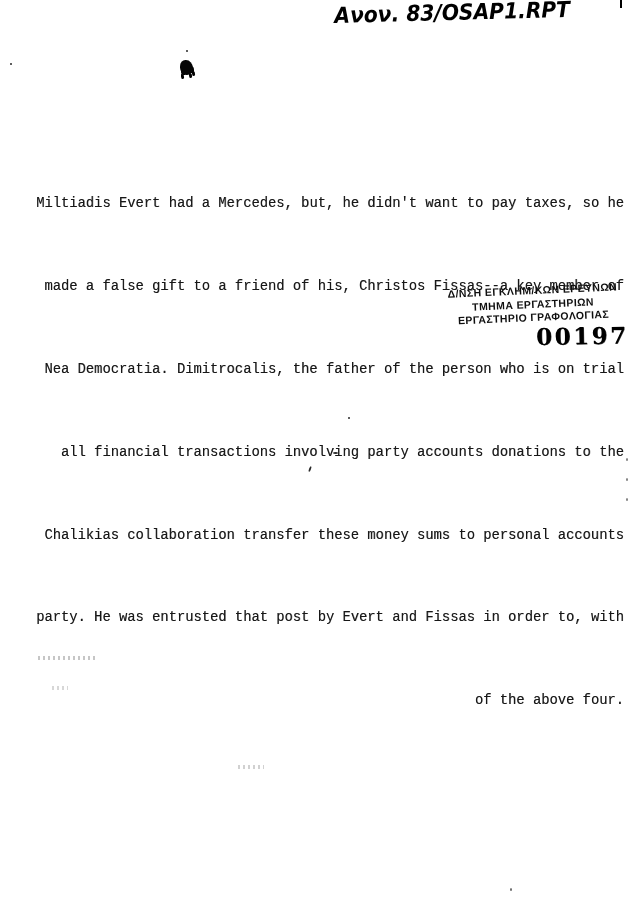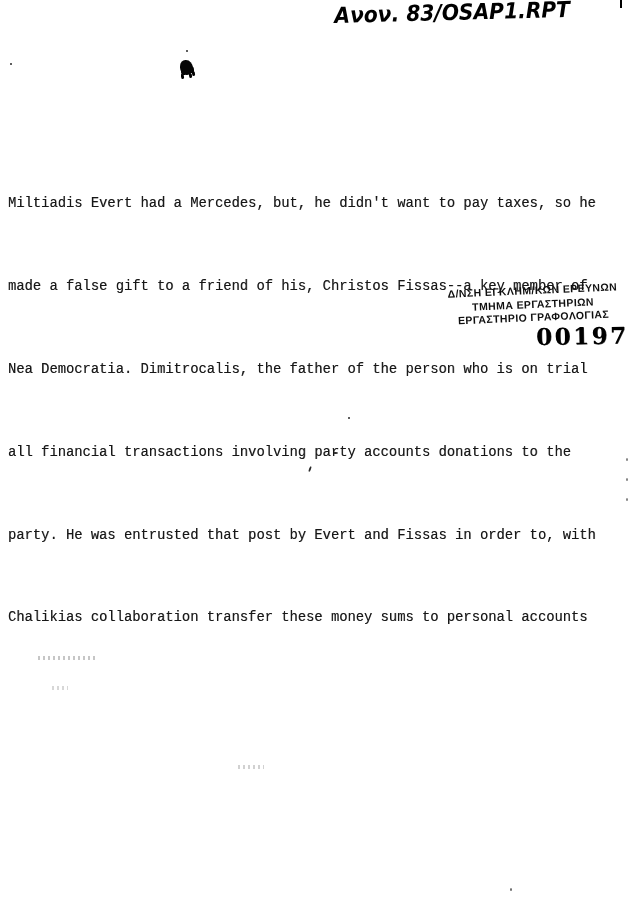--- a/index.html
+++ b/index.html
@@ -23,21 +23,21 @@
     color:#000;white-space:nowrap;
   }
   
   .typed{
     position:absolute;left:8px;top:80px;width:616px;
     font-size:13.8px;line-height:27.6px;
     font-weight:normal;
     text-shadow:0.35px 0.3px 0 rgba(0,0,0,0.45);
     white-space:pre;
   }
-  .para{margin:0 0 27.6px 0;}
+  .para{margin:0 0 27.6px 0;text-align:right;}
   .line{height:27.6px;}
   
   .stamp{
     position:absolute;left:437px;top:284px;width:192px;
     text-align:center;
     font-family:"Liberation Sans", sans-serif;
     font-weight:bold;
     font-size:10.5px;line-height:13.5px;
     letter-spacing:0.4px;
     color:#101010;
@@ -102,22 +102,23 @@
   <div class="smudge" style="left:38px;top:656px;width:58px;"></div>
   <div class="smudge" style="left:52px;top:686px;width:16px;opacity:.35;"></div>
   <div class="smudge" style="left:238px;top:765px;width:26px;opacity:.4;"></div>
 
   <div class="typed">
     <div class="para">
       <div class="line">Miltiadis Evert had a Mercedes, but, he didn't want to pay taxes, so he</div>
       <div class="line">made a false gift to a friend of his, Christos Fissas--a key member of</div>
       <div class="line">Nea Democratia. Dimitrocalis, the father of the person who is on trial</div>
       <div class="line">all financial transactions involving party accounts donations to the</div>
+      <div class="line">Chalikias collaboration transfer these money sums to personal accounts</div>
       <div class="line">party. He was entrusted that post by Evert and Fissas in order to, with</div>
-      <div class="line">Chalikias collaboration transfer these money sums to personal accounts</div>
+      <div class="line">of the above four.</div>
     </div>
     
     
     
   </div>
 
   <div class="stamp">
     <span class="s1">Δ/ΝΣΗ ΕΓΚΛΗΜ/ΚΩΝ ΕΡΕΥΝΩΝ</span>
     <span class="s1">ΤΜΗΜΑ ΕΡΓΑΣΤΗΡΙΩΝ</span>
     <span class="s1">ΕΡΓΑΣΤΗΡΙΟ ΓΡΑΦΟΛΟΓΙΑΣ</span>

